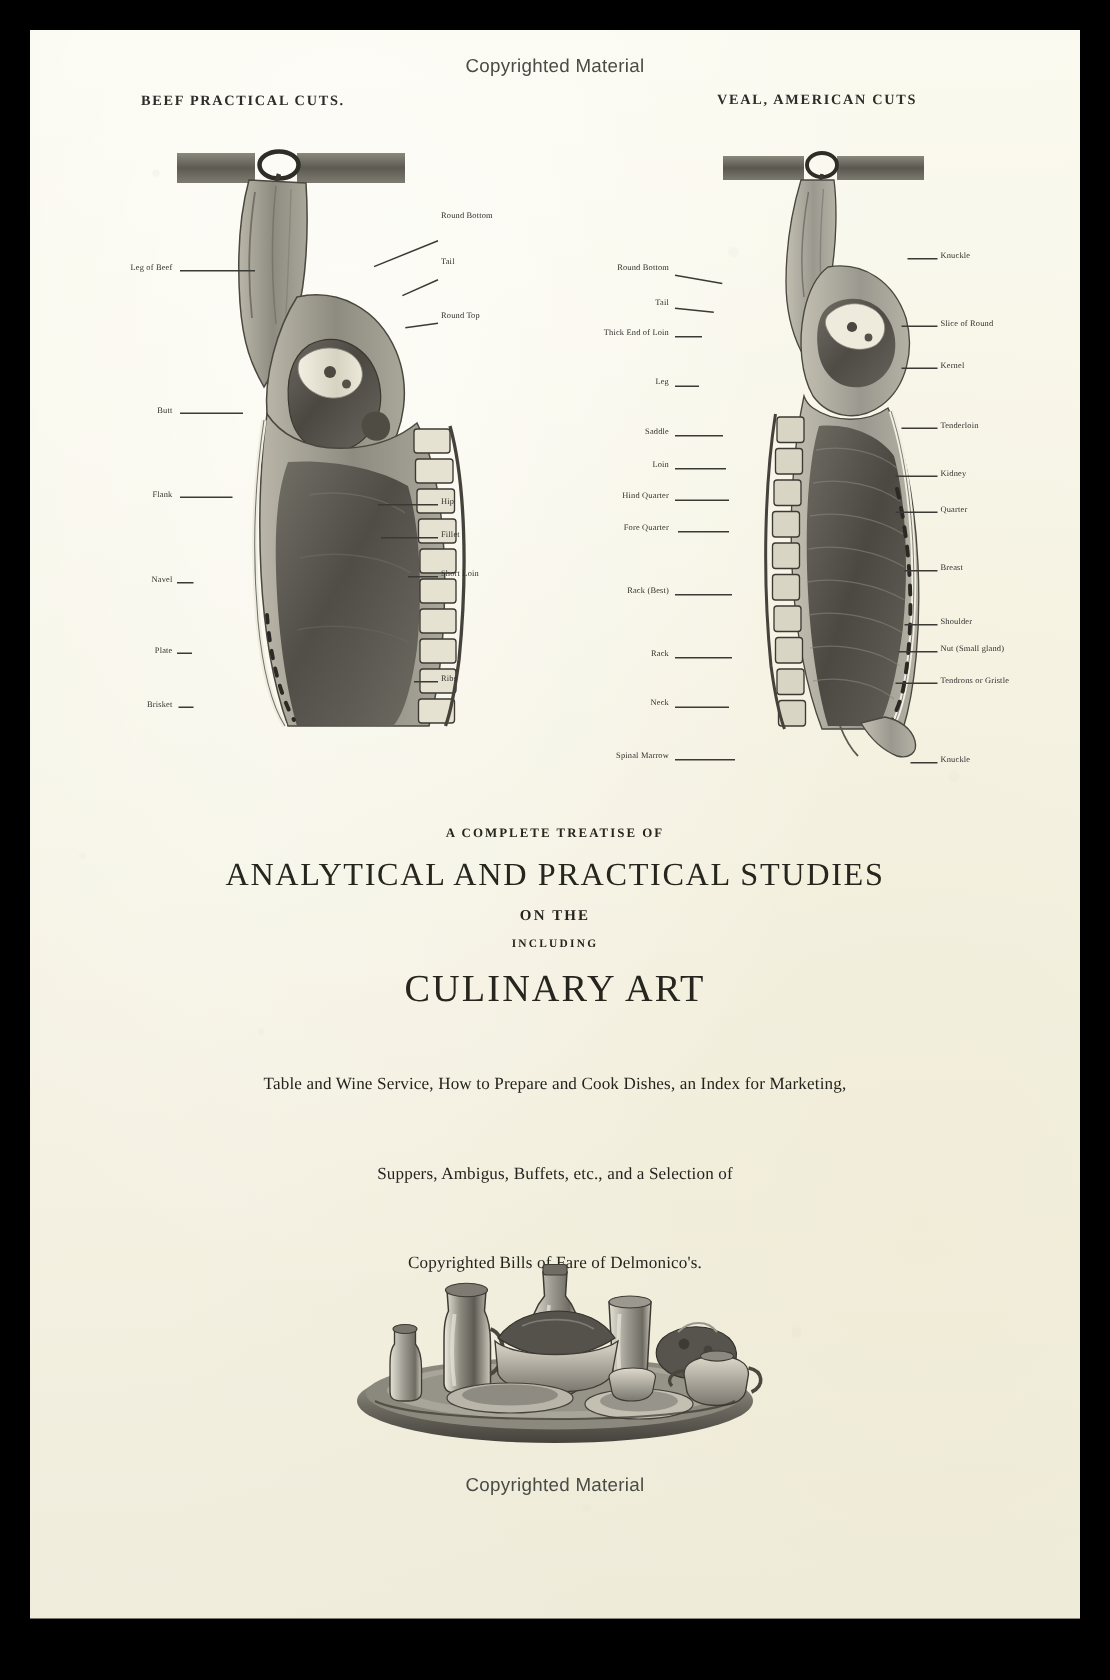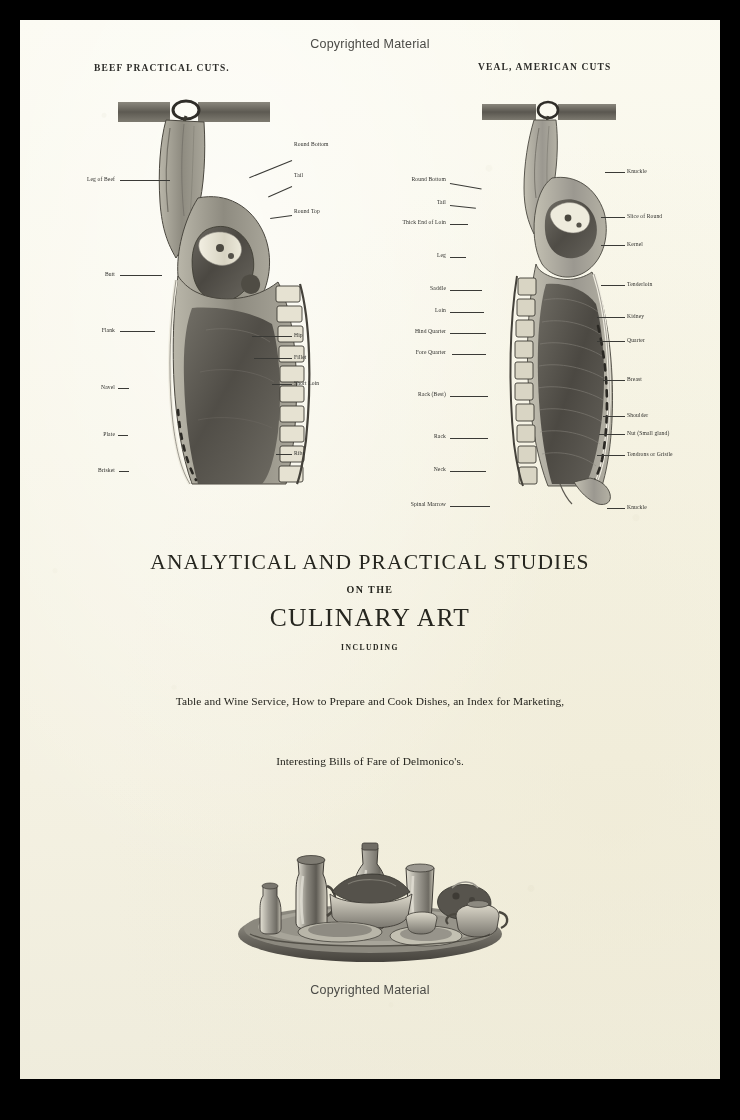--- a/index.html
+++ b/index.html
@@ -429,27 +429,29 @@
     <div class="lead" style="left:579px;top:414px;width:26px;"></div>
 
     <div class="lbl" style="left:607px;top:432px;">Tendrons or Gristle</div>
     <div class="lead" style="left:577px;top:435px;width:28px;"></div>
 
     <div class="lbl" style="left:607px;top:485px;">Knuckle</div>
     <div class="lead" style="left:587px;top:488px;width:18px;"></div>
   </div>
 
   <div id="titleblock">
+    <div id="tb-line1">A COMPLETE TREATISE OF</div>
     <div id="tb-line2">ANALYTICAL AND PRACTICAL STUDIES</div>
     <div id="tb-line3">ON THE</div>
+    <div id="tb-line5">INCLUDING</div>
     <div id="tb-line4">CULINARY ART</div>
-    <div id="tb-line5">INCLUDING</div>
 
     <div class="sub-line">Table and  Wine Service, How to Prepare and Cook Dishes,  an Index for Marketing,</div>
-    <div class="sub-line">Interesting  Bills  of  Fare  of  Delmonico's.</div>
+    <div class="sub-line">Suppers,  Ambigus,  Buffets,  etc.,  and  a  Selection  of</div>
+    <div class="sub-line">Copyrighted  Bills  of  Fare  of  Delmonico's.</div>
   </div>
 
   <div id="vignette">
     <svg width="300" height="140" viewBox="0 0 300 140">
       <defs>
         <linearGradient id="trayG" x1="0" y1="0" x2="0" y2="1">
           <stop offset="0%" stop-color="#b6b3a6"></stop>
           <stop offset="55%" stop-color="#6f6c64"></stop>
           <stop offset="100%" stop-color="#45423c"></stop>
         </linearGradient>

